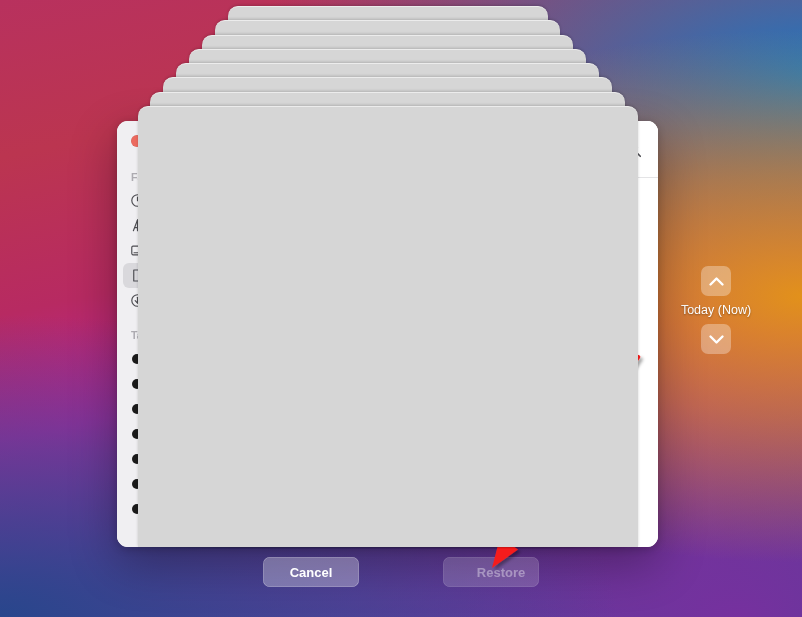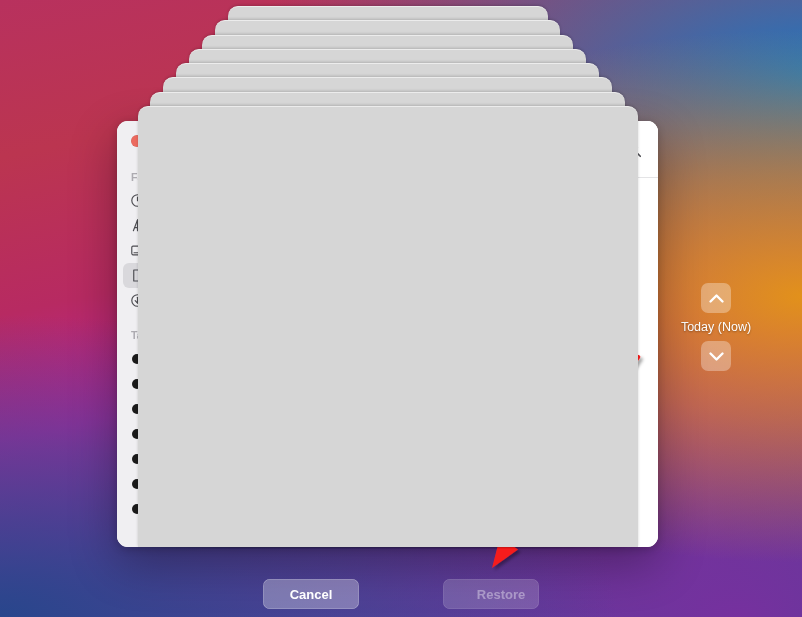--- a/index.html
+++ b/index.html
@@ -25,21 +25,21 @@
     position: absolute;
     background: #d6d6d6;
     border-radius: 10px 10px 0 0;
     border-top: 1px solid #ececec;
     box-shadow: 0 -1px 3px rgba(0,0,0,0.18);
   }
 
   
   #tm-controls {
     position: absolute;
-    left: 680px; top: 283px;
+    left: 680px; top: 266px;
     width: 72px;
     display: flex; flex-direction: column;
     align-items: center; gap: 7px;
   }
   .tm-arrow {
     width: 30px; height: 30px;
     border-radius: 7px;
     display: flex; align-items: center; justify-content: center;
     background: rgba(255,255,255,0.32);
   }
@@ -175,21 +175,21 @@
     background: #0a66d8;
     border-radius: 3px;
     padding: 1px 4px;
     white-space: nowrap;
     line-height: 14px;
   }
 
   
   #actions {
     position: absolute;
-    left: 0; right: 0; bottom: 8px;
+    left: 0; right: 0; bottom: 30px;
     display: flex; justify-content: center; gap: 84px;
   }
   .act-btn {
     width: 96px; height: 30px;
     border-radius: 7px;
     display: flex; align-items: center; justify-content: center;
     font-size: 13px;
     font-weight: bold;
     border: none;
   }

